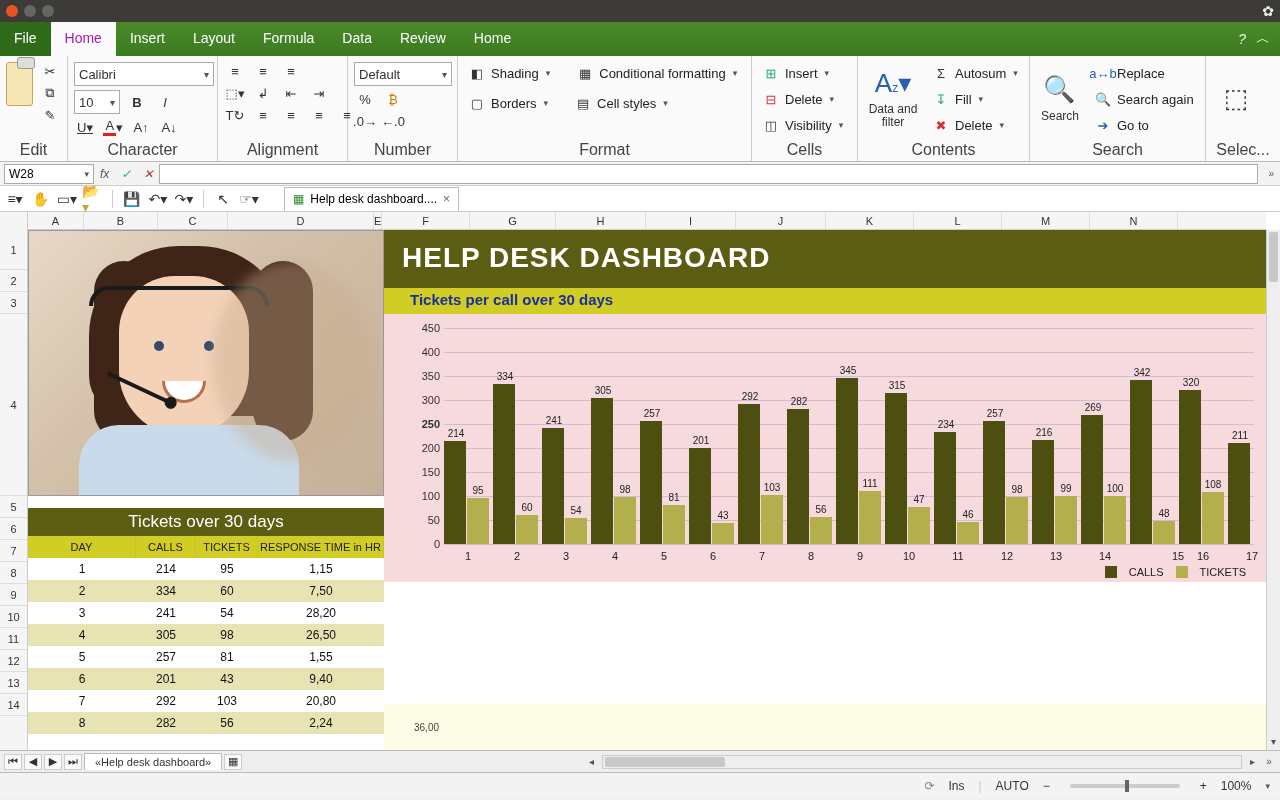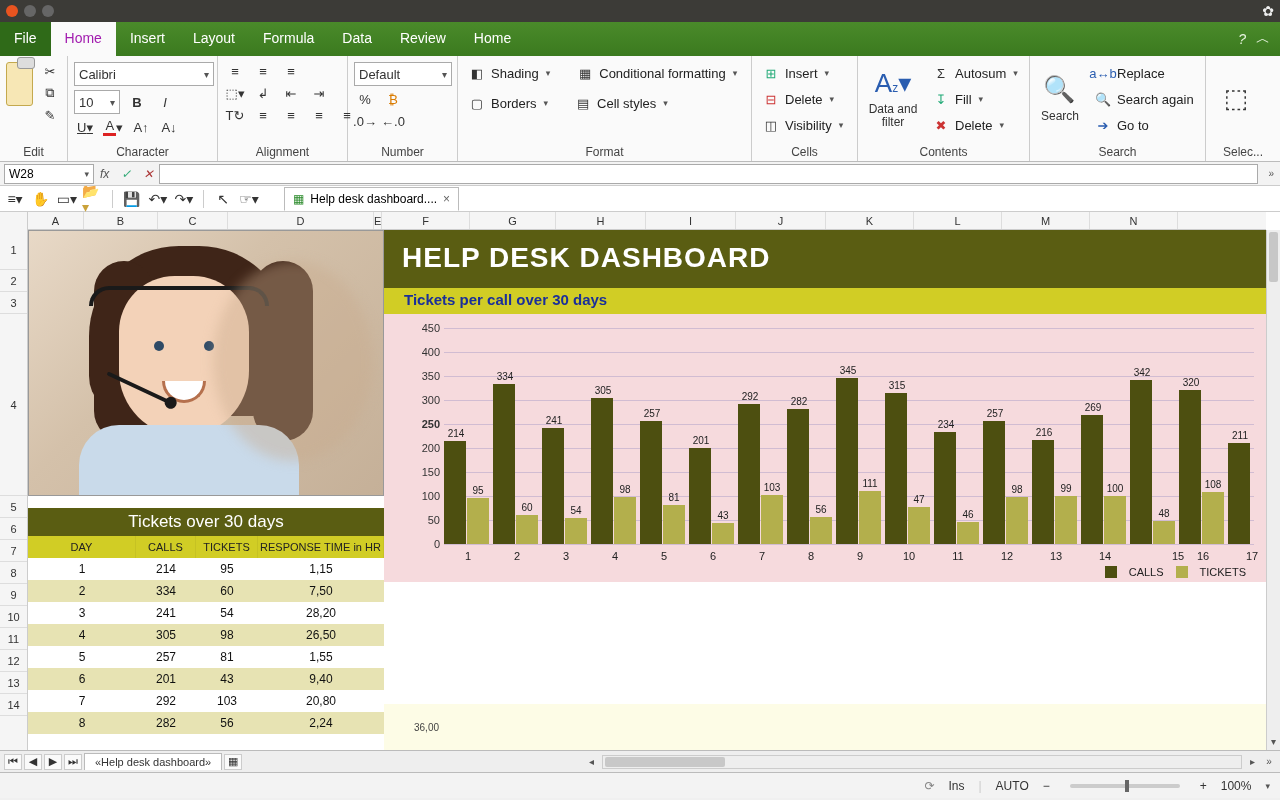--- a/index.html
+++ b/index.html
@@ -11,21 +11,21 @@
   .win-max { background: #666; }
   .tb-gear { margin-left:auto; color:#eee; font-size:14px; }
   .menubar { height: 34px; background: linear-gradient(#4a8a2a,#3b7a1f); display: flex; align-items: stretch; color: #fff; font-size: 14px; }
   .menubar .tab { padding: 8px 14px; cursor: pointer; }
   .menubar .tab.file { background: #2f6a18; text-align: right; }
   .menubar .tab.active { background: #fafafa; color: #a21caf; }
   .menubar .right { margin-left:auto; display:flex; align-items:center; gap:10px; padding-right:10px; color:#e8f5e0; }
   .ribbon { background: #fafafa; border-bottom: 1px solid #bbb; height: 106px; display:flex; }
   .rgroup { border-right:1px solid #ccc; padding:4px 6px 2px 6px; display:flex; flex-direction:column; }
   .rgroup .body { flex:1; display:flex; gap:6px; align-items:flex-start; padding-top:2px; }
-  .rgroup .label { text-align:center; color:#444; font-size:12px; padding-top:2px; }
+  .rgroup .label { text-align:center; color:#444; font-size:16px; padding-top:2px; }
   .clip { width:36px; height:44px; background:#f7e7b5; border:1px solid #c4a94e; border-radius:3px; position:relative; }
   .clip::before { content:""; position:absolute; top:-6px; left:10px; width:16px; height:10px; border:1px solid #999; border-radius:3px; background:#ddd; }
   .smallcol { display:flex; flex-direction:column; gap:4px; align-items:center; }
   .smbtn { width:22px; height:18px; border:1px solid transparent; display:flex; align-items:center; justify-content:center; color:#333; border-radius:2px; cursor:pointer; font-size:13px; }
   .combo { height:24px; border:1px solid #aaa; background:#fff; display:flex; align-items:center; padding:0 4px; font-size:13px; color:#333; }
   .combo .dd { margin-left:auto; font-size:10px; color:#555; }
   .row { display:flex; gap:6px; align-items:center; }
   .icon { width:18px; height:18px; display:inline-flex; align-items:center; justify-content:center; font-size:13px; color:#333; }
   .bigbtn { display:flex; flex-direction:column; align-items:center; justify-content:center; width:58px; height:72px; color:#333; font-size:12px; gap:4px; cursor:pointer; }
   .bigbtn .ic { font-size:26px; }
@@ -58,21 +58,21 @@
   .photo .hair3{position:absolute;right:70px;top:30px;width:60px;height:180px;background:#3f2518;border-radius:40px;}
   .photo .blse{position:absolute;left:50px;bottom:-20px;width:220px;height:90px;background:#c9daea;border-radius:40px 40px 0 0;}
   .photo .hs{position:absolute;left:60px;top:55px;width:180px;height:20px;border:4px solid #1a1a1a;border-bottom:none;border-radius:120px 120px 0 0;}
   .photo .mic{position:absolute;left:75px;top:155px;width:70px;height:4px;background:#1a1a1a;border-radius:3px;transform:rotate(25deg);}
   .photo .mic::after{content:"";position:absolute;right:-6px;top:-4px;width:12px;height:12px;background:#1a1a1a;border-radius:50%;}
   .photo .eye{position:absolute;width:10px;height:10px;background:#2e4a66;border-radius:50%;top:110px;}
   .photo .eye.l{left:125px;} .photo .eye.r{left:175px;}
   .photo .smile{position:absolute;left:133px;top:150px;width:44px;height:22px;border:3px solid #b5704d;border-top:none;border-radius:0 0 30px 30px;background:#fff;}
   .title-band { position:absolute; background:#5a5d12; height:278px; }
   .title-band.r{ left:356px; top:0; right:0; height:58px; color:#fff; font-weight:bold; font-size:28px; letter-spacing:1px; padding:12px 18px; font-family:Arial;}
-  .sub1 { position:absolute; left:356px; top:58px; right:0; height:38px; background:#d1cd25; color:#1a2f9a; font-size:15px; font-weight:600; padding:3px 20px; }
+  .sub1 { position:absolute; left:356px; top:58px; right:0; height:38px; background:#d1cd25; color:#1a2f9a; font-size:15px; font-weight:600; padding:3px 26px; }
   .chart1 { position:absolute; left:356px; top:84px; right:0; height:268px; background:#f6dadd; }
   .chart1 .plot{position:absolute;left:60px;right:12px;top:14px;bottom:38px;}
   .chart1 .ylab{position:absolute;font-size:11px;color:#333;right:calc(100% - 56px);transform:translateY(-50%);}
   .chart1 .grid{position:absolute;left:0;right:0;height:0;border-top:1px solid rgba(100,100,180,.25);}
   .barpair{position:absolute;bottom:0;display:flex;align-items:flex-end;gap:1px;}
   .bar-c{width:22px;background:#4d4f10;}
   .bar-t{width:22px;background:#b3af4c;}
   .vlbl{position:absolute;width:24px;text-align:center;font-size:10px;color:#222;}
   .xlab{position:absolute;font-size:11px;color:#222;bottom:-18px;width:40px;text-align:center;}
   .legend1{position:absolute;right:20px;bottom:4px;font-size:11px;color:#222;display:flex;gap:12px;align-items:center;}

